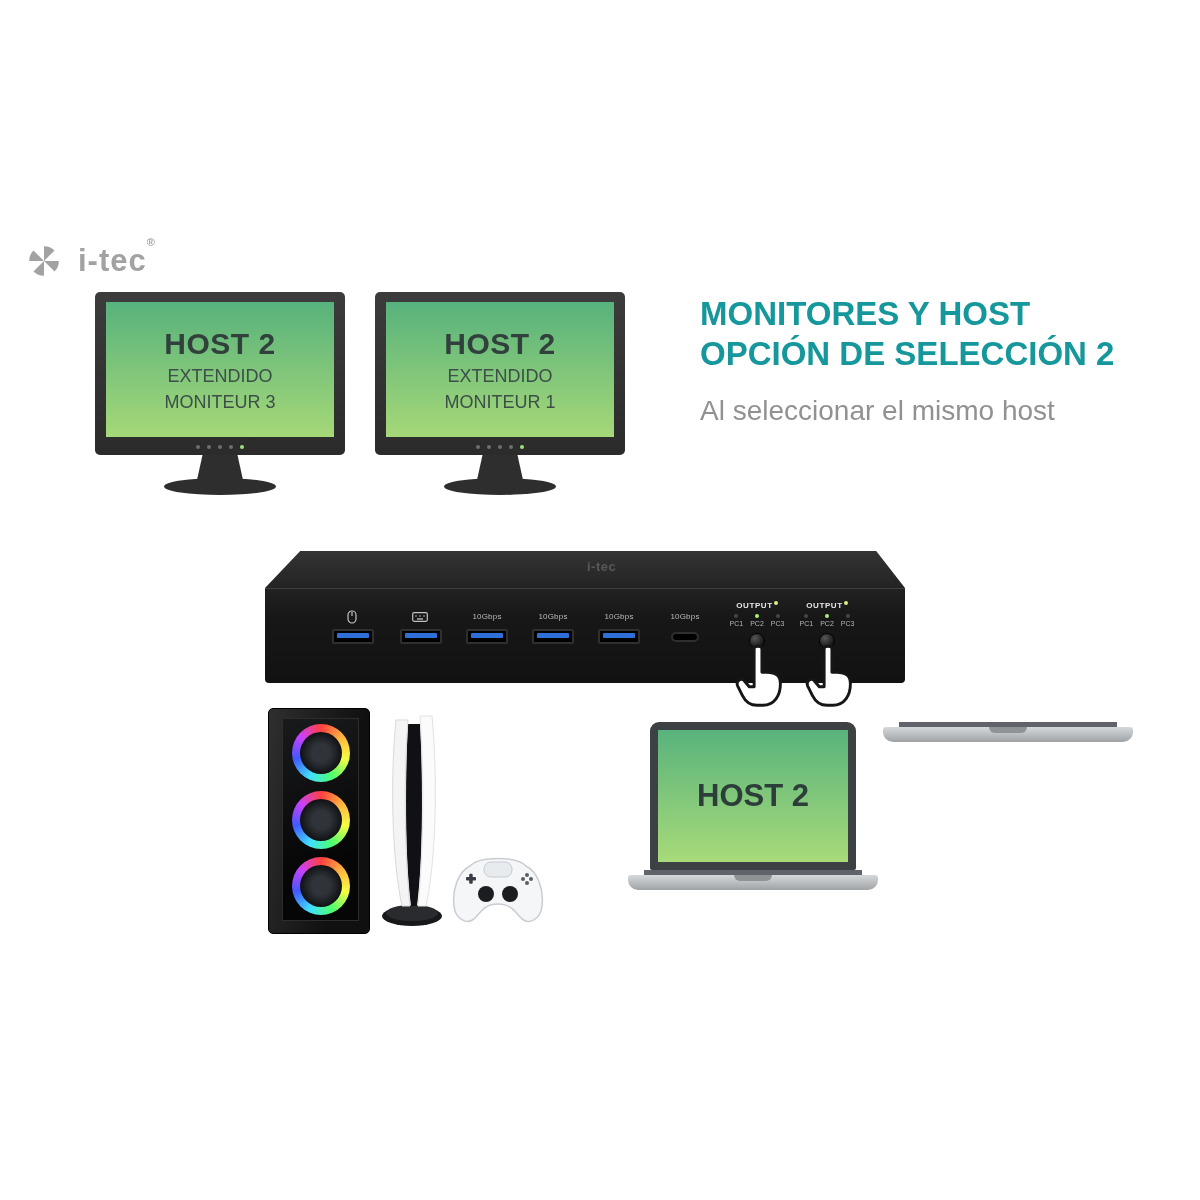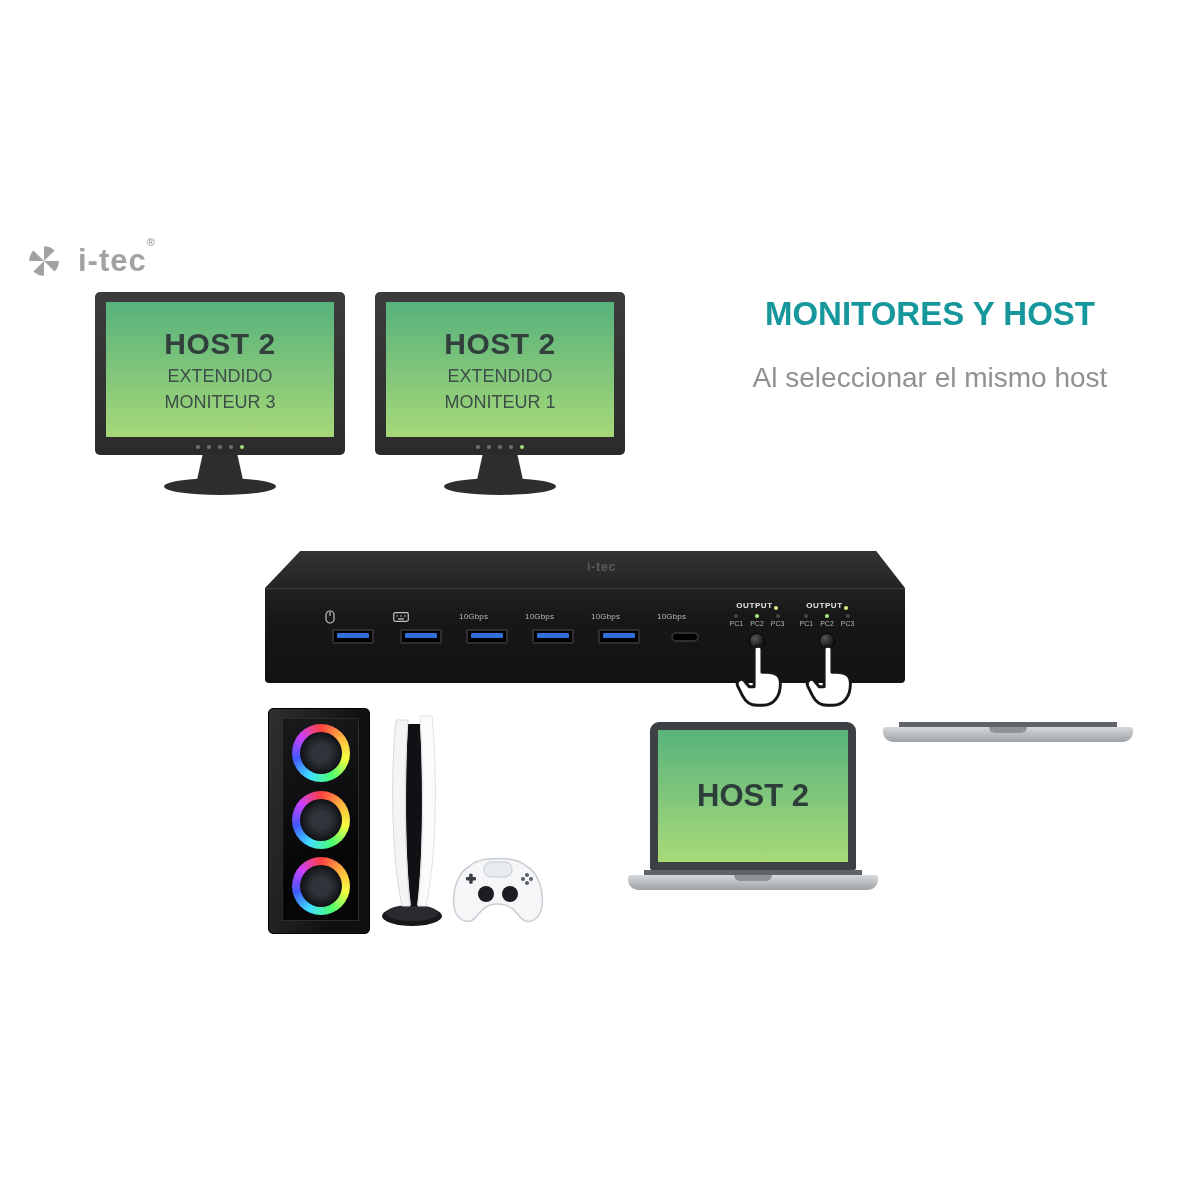--- a/index.html
+++ b/index.html
@@ -23,47 +23,47 @@
   .m-line{font-size:18px;color:#3c4f49}
   .monitor-controls{position:absolute;bottom:6px;left:50%;transform:translateX(-50%);
                     display:flex;gap:7px;align-items:center}
   .mc-dot{width:4px;height:4px;border-radius:50%;background:#6f6f6f}
   .mc-dot.power{background:#9fe07b}
   .monitor-neck{width:46px;height:25px;margin:0 auto;background:#2e2e2e;
                 clip-path:polygon(12% 0,88% 0,100% 100%,0 100%)}
   .monitor-base{width:112px;height:17px;margin:-2px auto 0;background:#2e2e2e;border-radius:50%}
 
   
-  .heading{position:absolute;left:700px;top:294px;width:460px;text-align:center}
+  .heading{position:absolute;left:700px;top:294px;width:460px;text-align:left}
   .heading .t{font-size:33px;font-weight:bold;color:#15979c;line-height:1.22}
   .heading .s{font-size:28px;color:#8f9192;line-height:1.3}
-  .heading .s.first{margin-top:26px}
+  .heading .s.first{margin-top:18px}
 
   
   .device{position:absolute;left:265px;top:551px;width:640px;height:165px}
   .device-top{position:absolute;left:0;top:0;width:100%;height:37px;
               background:linear-gradient(#343434,#232323);
               clip-path:polygon(5.5% 0,95.5% 0,100% 100%,0 100%)}
   .device-top-logo{position:absolute;left:322px;top:8px;font-size:13px;font-weight:bold;
                    color:#585858;letter-spacing:.5px}
   .device-front{position:absolute;left:0;top:37px;width:640px;height:95px;
                 background:linear-gradient(#222222 0,#171717 30%,#121212 100%);
                 border-radius:0 0 4px 4px;border-top:1px solid #3f3f3f}
   .port-group{position:absolute;top:20px;width:56px;text-align:center}
-  .port-top{height:15px;display:flex;align-items:center;justify-content:flex-start;gap:2px}
+  .port-top{height:15px;display:flex;align-items:center;justify-content:center;gap:2px}
   .port-top svg{display:block}
   .port-label{font-size:8px;color:#b9b9b9;letter-spacing:.2px}
   .usb-a{width:42px;height:15px;margin:5px auto 0;background:#000;border:2px solid #2f2f2f;
          border-radius:2px;position:relative}
   .usb-a::after{content:"";position:absolute;left:3px;right:3px;top:2px;height:5px;
                 background:#2e6fd8;border-radius:1px}
   .usb-c{width:28px;height:10px;margin:8px auto 0;background:#000;border:2px solid #2f2f2f;
          border-radius:6px}
   .output-sec{position:absolute;top:12px;width:64px;text-align:center}
-  .output-head{display:flex;align-items:flex-end;justify-content:center;gap:1px}
+  .output-head{display:flex;align-items:flex-start;justify-content:center;gap:1px}
   .output-label{font-size:8px;color:#e8e8e8;letter-spacing:.6px;font-weight:bold}
   .led{width:4px;height:4px;border-radius:50%;background:#d9ef7e}
   .pc-row{display:flex;justify-content:space-between;margin-top:4px;padding:0 1px}
   .pc{flex:1;display:flex;flex-direction:column;align-items:center;gap:2px}
   .pc-led{width:4px;height:4px;border-radius:50%;background:#474747}
   .pc-led.lit{background:#a8f07a}
   .pc-label{font-size:7px;color:#b5b5b5}
   .out-btn{width:16px;height:16px;margin:6px auto 0;border-radius:50%;
            background:radial-gradient(circle at 35% 30%,#565656,#151515 70%);border:1px solid #020202}
   .hand{position:absolute;width:52px;height:72px;z-index:5}
@@ -156,20 +156,21 @@
           <div class="mc-dot"></div>
           <div class="mc-dot power"></div>
       </div>
     </div>
     <div class="monitor-neck"></div>
     <div class="monitor-base"></div>
   </div>
 
   <div class="heading">
     <div class="t">MONITORES Y HOST</div>
+    <div class="t">OPCIÓN DE SELECCIÓN 2</div>
     <div class="s first">Al seleccionar el mismo host</div>
   </div>
 
   <div class="device">
     <div class="device-top"></div>
     <div class="device-top-logo">i-tec</div>
     <div class="device-front">
 
       <div class="port-group" style="left:60px">
         <div class="port-top">

